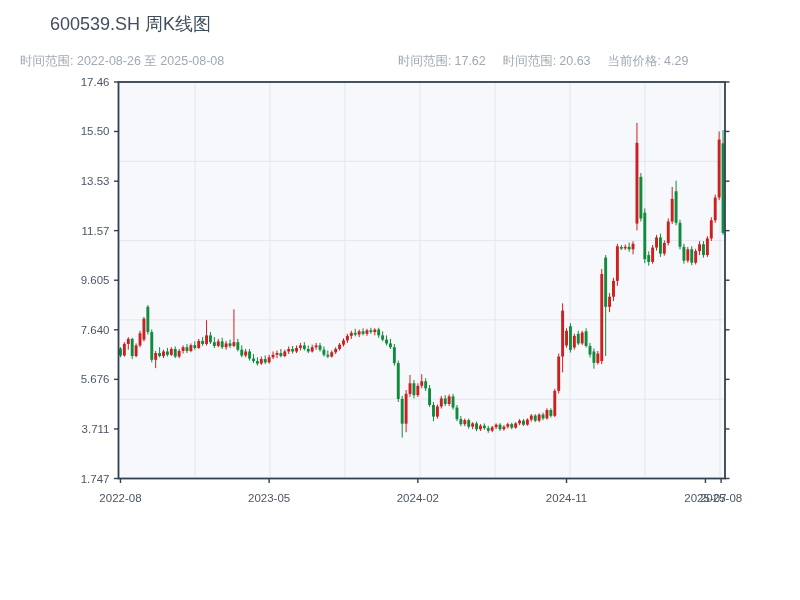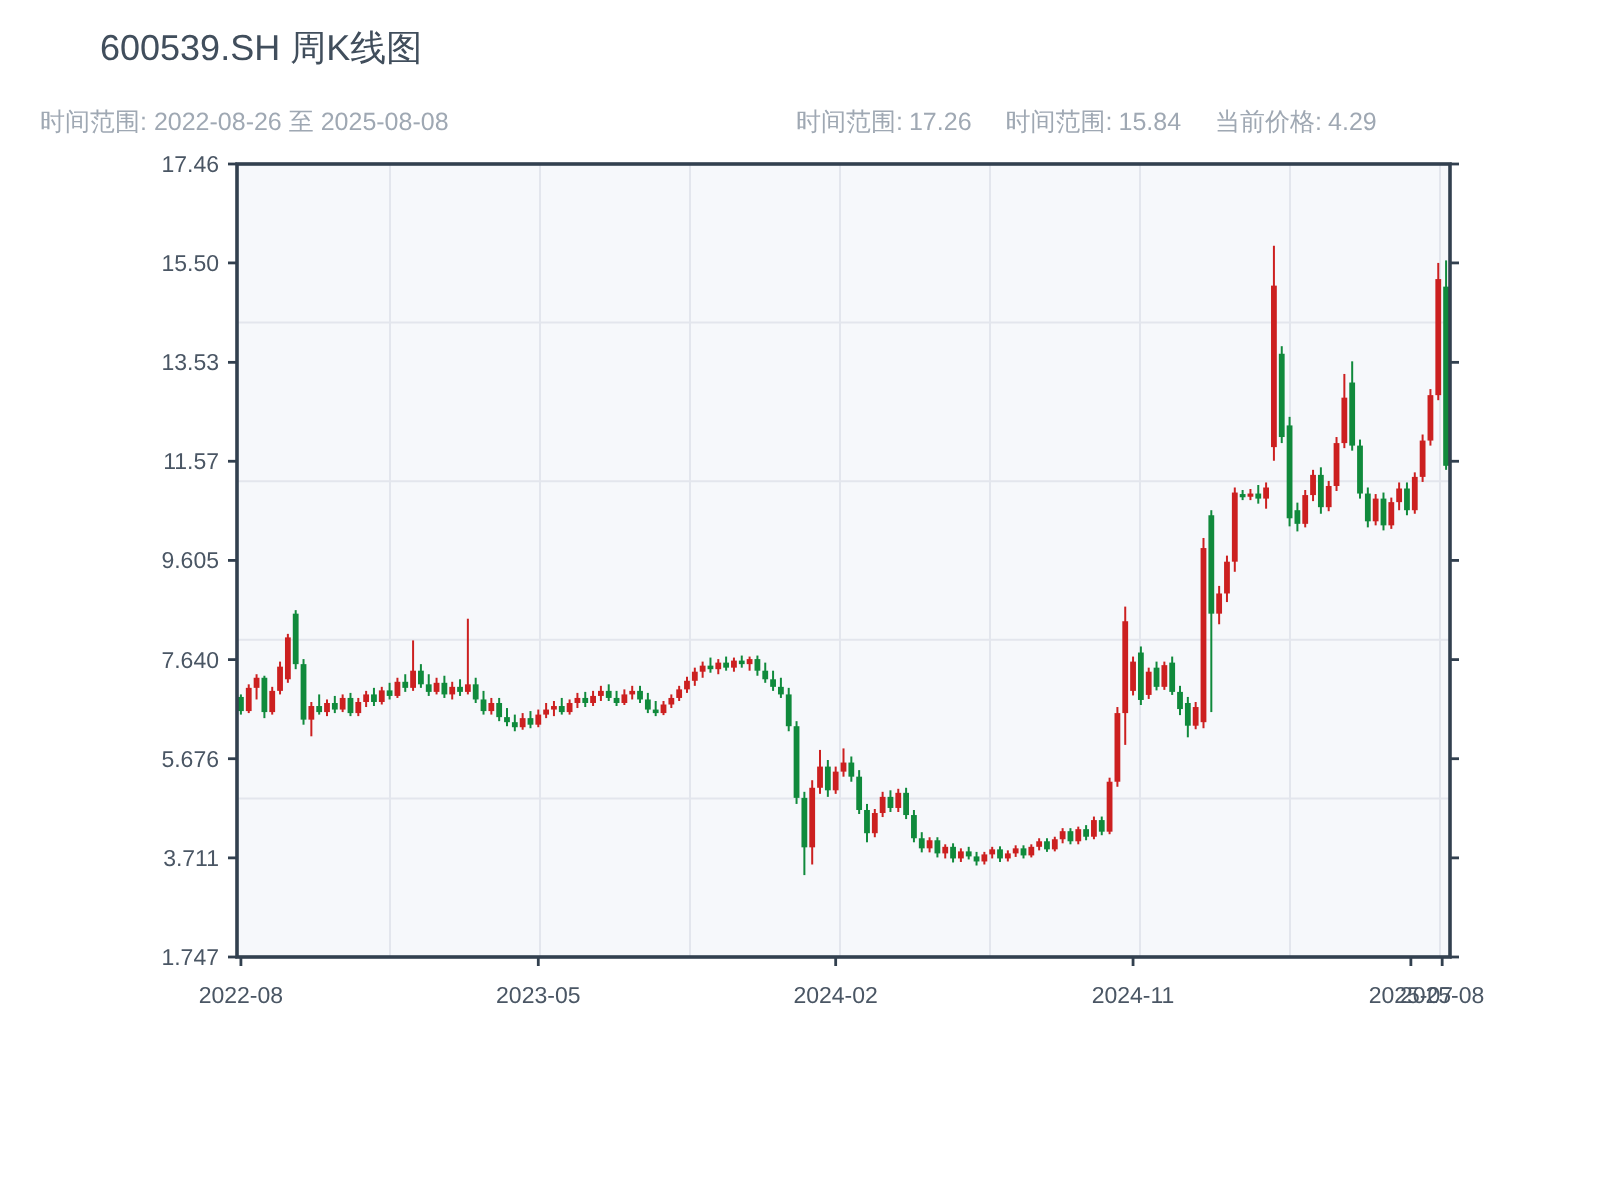--- a/index.html
+++ b/index.html
@@ -12,22 +12,22 @@
   .stat span{margin-left:3px;}
   svg text{font-family:"Liberation Sans","DejaVu Sans",sans-serif;}
 </style>
 </head>
 <body>
 
 <div id="stage">
   <div class="title">600539.SH 周K线图</div>
   <div class="subrow sub-left">时间范围: 2022-08-26 至 2025-08-08</div>
   <div class="subrow stats">
-    <div class="stat"><span>时间范围:</span><span>17.26</span></div>
-    <div class="stat"><span>时间范围:</span><span>15.84</span></div>
+    <div class="stat"><span>时间范围:</span><span>17.62</span></div>
+    <div class="stat"><span>时间范围:</span><span>20.63</span></div>
     <div class="stat"><span>当前价格:</span><span>4.29</span></div>
   </div>
   <svg id="chart" width="800" height="600" viewBox="0 0 800 600" style="position:absolute;left:0;top:0;">
       <rect x="118.5" y="82" width="606.5" height="396.5" fill="#f6f8fb"></rect>
       <line x1="118.5" y1="161.3" x2="725" y2="161.3" stroke="#e3e6ed" stroke-width="1"></line>
       <line x1="118.5" y1="240.6" x2="725" y2="240.6" stroke="#e3e6ed" stroke-width="1"></line>
       <line x1="118.5" y1="319.9" x2="725" y2="319.9" stroke="#e3e6ed" stroke-width="1"></line>
       <line x1="118.5" y1="399.2" x2="725" y2="399.2" stroke="#e3e6ed" stroke-width="1"></line>
       <line x1="195" y1="82" x2="195" y2="478.5" stroke="#e3e6ed" stroke-width="1"></line>
       <line x1="270" y1="82" x2="270" y2="478.5" stroke="#e3e6ed" stroke-width="1"></line>

